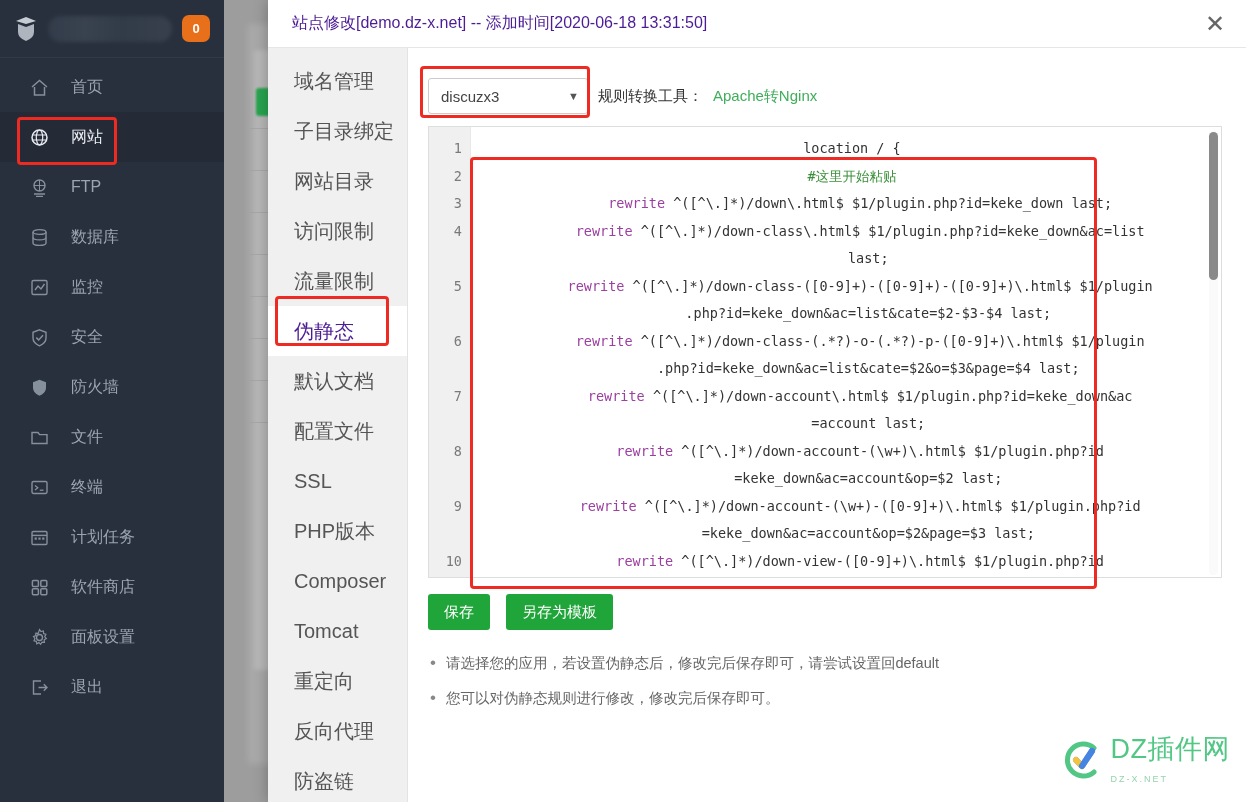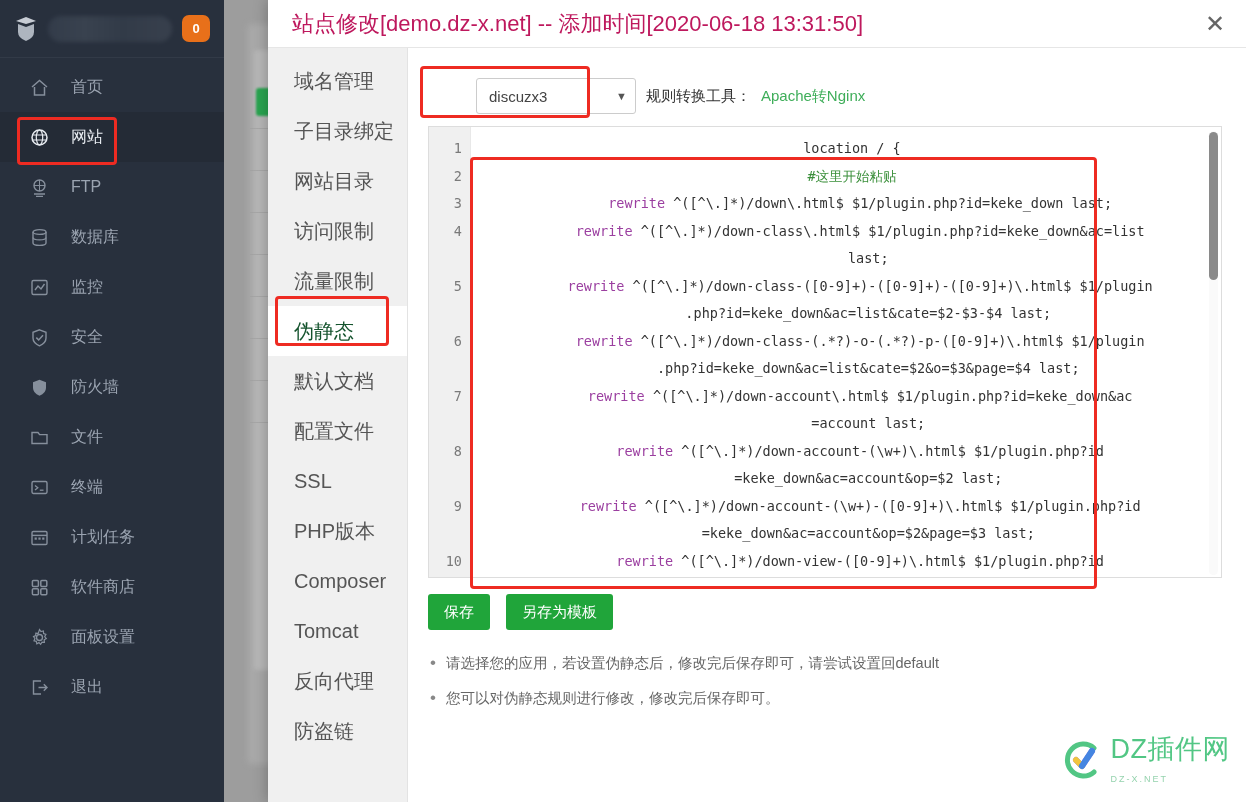--- a/index.html
+++ b/index.html
@@ -64,46 +64,45 @@
   
   .modal {
     position: absolute; left: 268px; top: 0; width: 978px; height: 802px;
     background: #ffffff; box-shadow: 0 0 14px rgba(0,0,0,.28); z-index: 20;
     display: flex; flex-direction: column;
   }
   .modal-head {
     height: 48px; flex: 0 0 48px; display: flex; align-items: center;
     padding: 0 16px 0 24px; border-bottom: 1px solid #e6e6e6; background: #fff;
   }
-  .modal-title { font-size: 22px; color: #be185d; flex: 1 1 auto; }
+  .modal-title { font-size: 16px; color: #4c1d95; flex: 1 1 auto; }
   .modal-close {
     width: 30px; height: 30px; display: flex; align-items: center; justify-content: center;
     color: #666; font-size: 24px; line-height: 1; cursor: pointer;
   }
   .modal-body { flex: 1 1 auto; display: flex; min-height: 0; }
 
   
   .mnav {
     width: 140px; flex: 0 0 140px; background: #f0f0f0; border-right: 1px solid #e3e3e3;
     padding-top: 8px;
   }
   .mnav-item {
     height: 50px; display: flex; align-items: center; padding-left: 26px;
     font-size: 20px; color: #555;
   }
-  .mnav-item.active { background: #ffffff; color: #14532d; }
+  .mnav-item.active { background: #ffffff; color: #4c1d95; }
 
   
   .mcontent { flex: 1 1 auto; padding: 20px 24px 0 20px; min-width: 0; position: relative; }
   .toolrow { display: flex; align-items: center; gap: 10px; height: 36px; margin: 10px 0 12px 0; }
   .sel {
     width: 160px; height: 36px; border: 1px solid #ccc; background: #fff; border-radius: 3px;
     display: flex; align-items: center; padding: 0 8px 0 12px; font-size: 15px; color: #444;
     cursor: pointer;
-    margin-left: 48px;
   }
   .sel span.v { flex: 1 1 auto; }
   .caret { font-size: 11px; color: #555; }
   .tool-label { font-size: 15px; color: #333; }
   .tool-link { font-size: 15px; color: #3fae5a; text-decoration: none; cursor: pointer; }
 
   
   .editor-wrap {
     position: relative; height: 452px; border: 1px solid #ddd; background: #fff; display: flex;
     overflow: hidden;
@@ -331,20 +330,23 @@
             <span>SSL</span>
           </div>
           <div class="mnav-item">
             <span>PHP版本</span>
           </div>
           <div class="mnav-item">
             <span>Composer</span>
           </div>
           <div class="mnav-item">
             <span>Tomcat</span>
+          </div>
+          <div class="mnav-item">
+            <span>重定向</span>
           </div>
           <div class="mnav-item">
             <span>反向代理</span>
           </div>
           <div class="mnav-item">
             <span>防盗链</span>
           </div>
         </div>
 
       <div class="mcontent">

